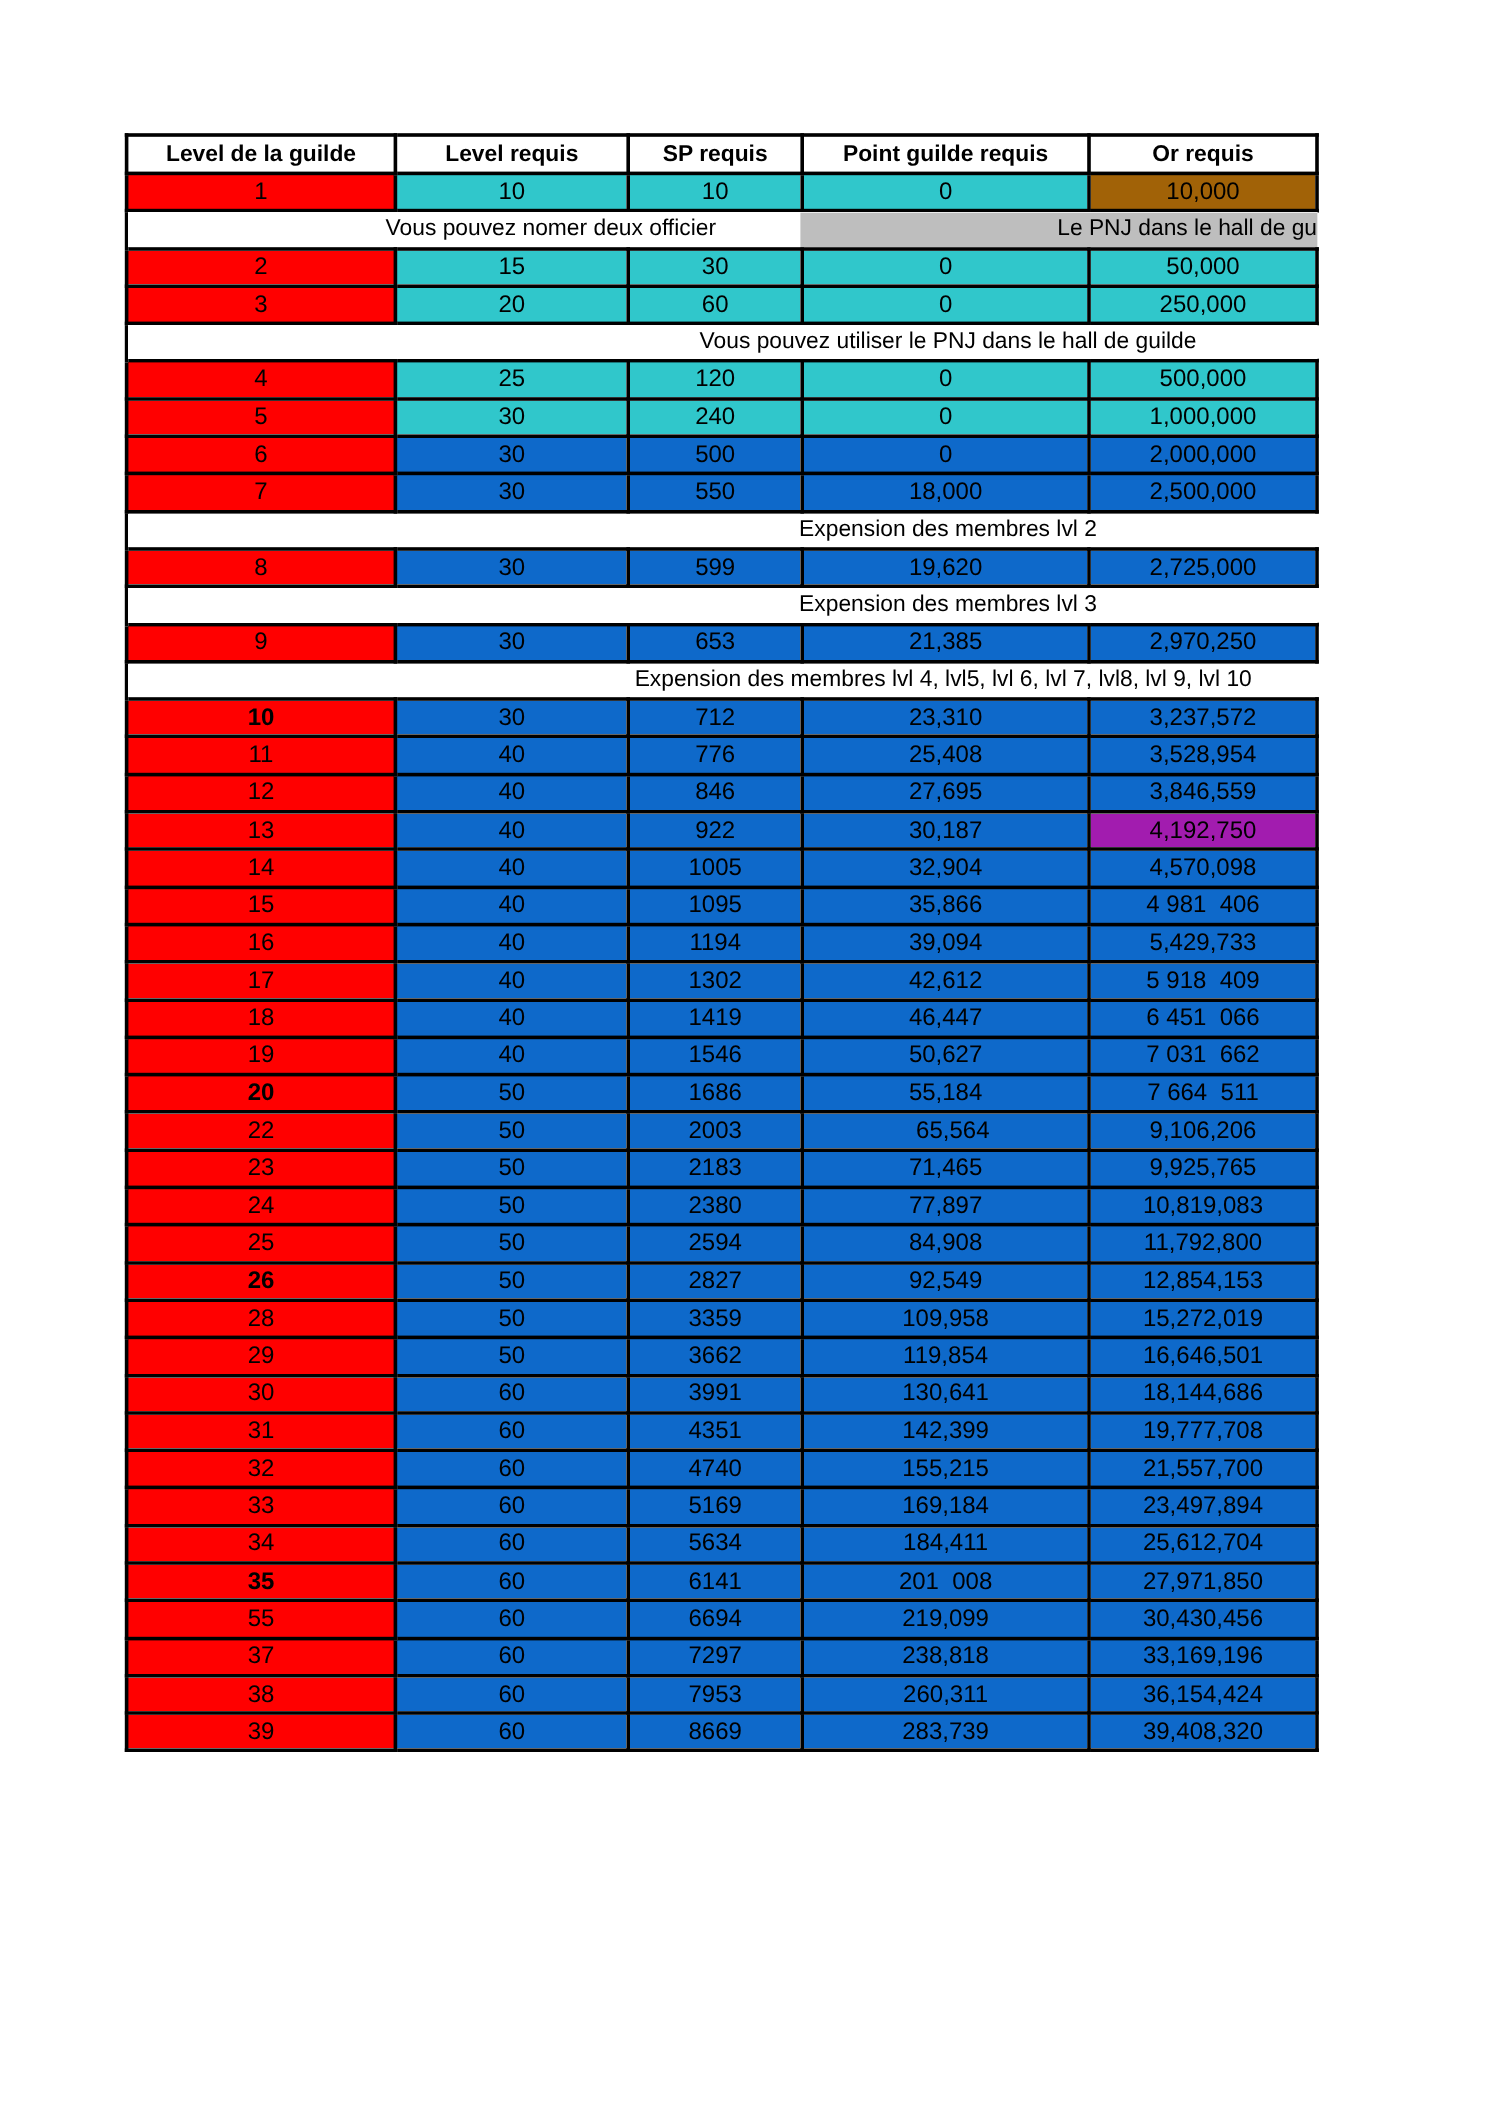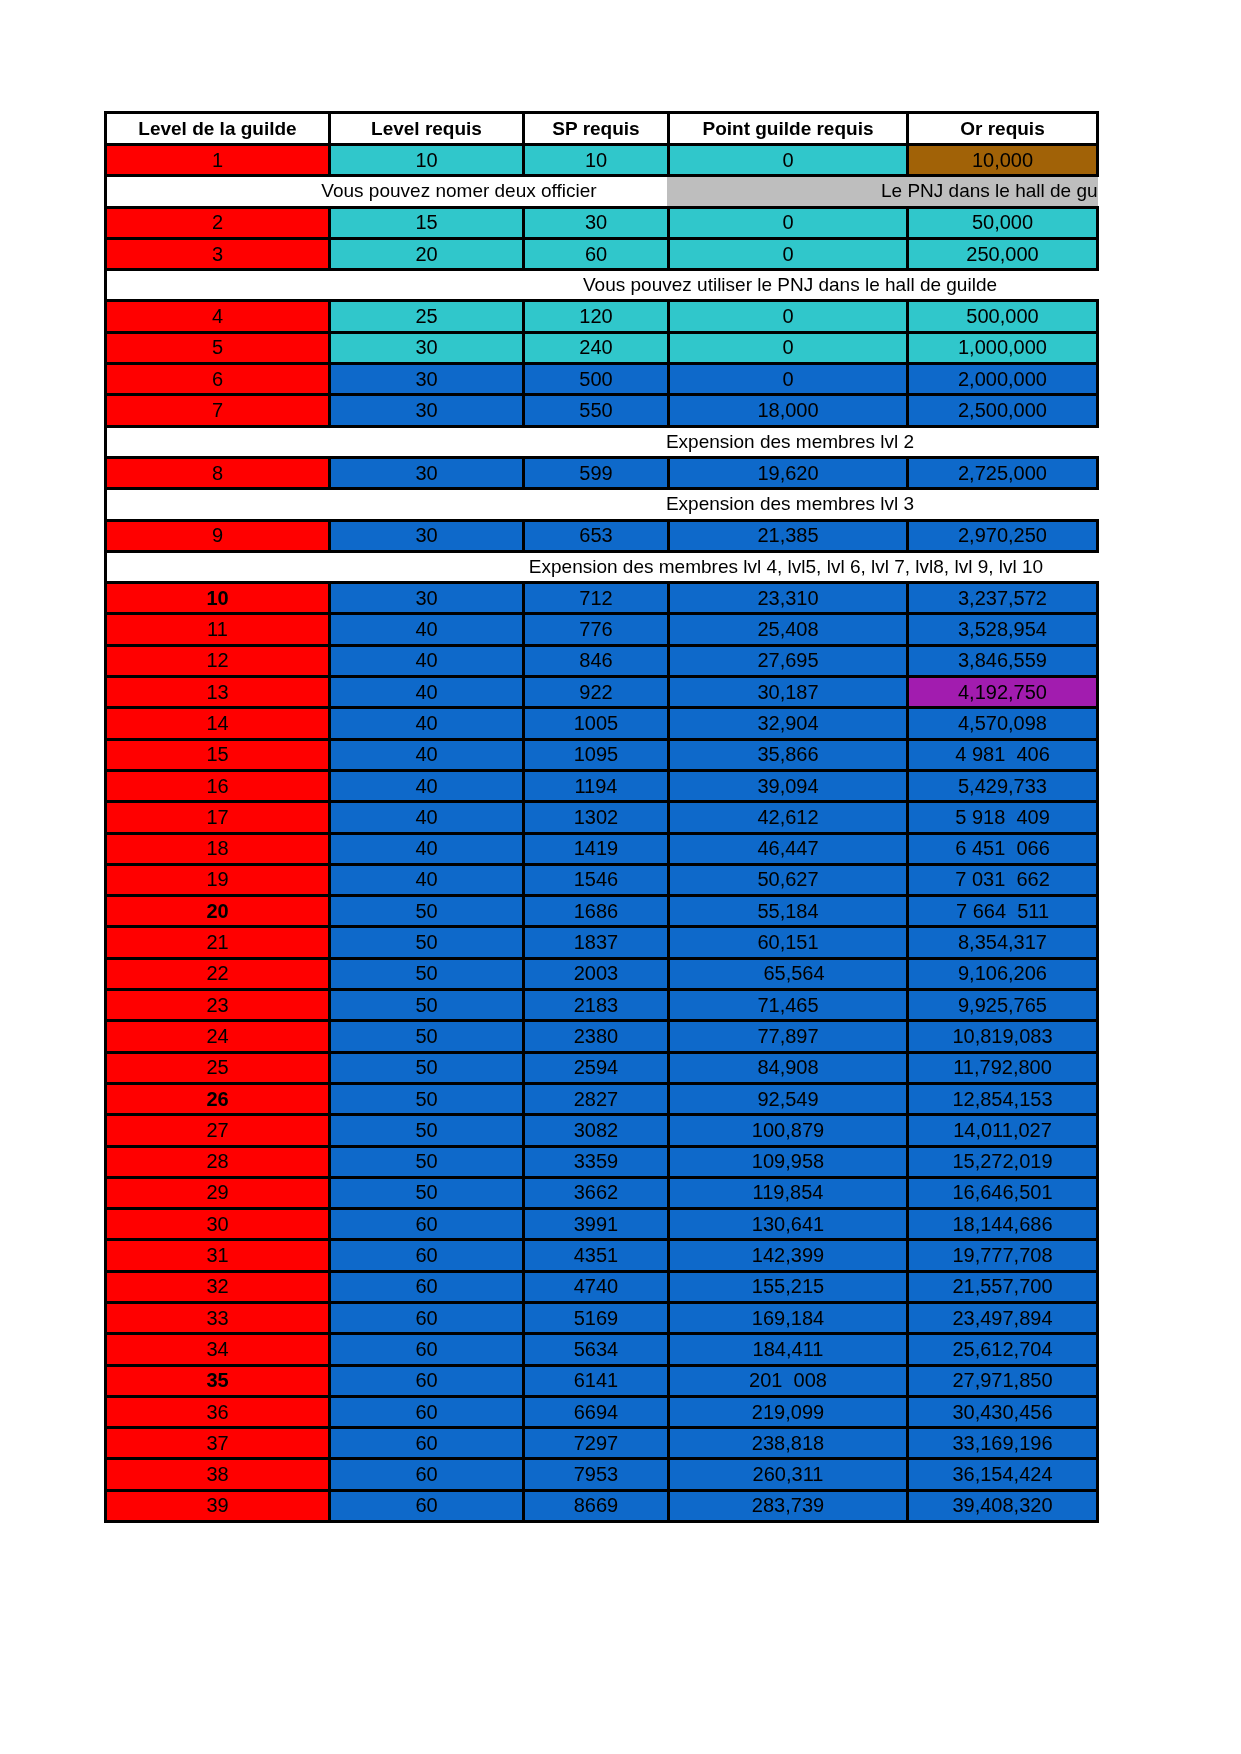--- a/index.html
+++ b/index.html
@@ -243,27 +243,20 @@
           <td style="background: rgb(14, 105, 202);">7 031  662</td>
         </tr>
         <tr class="data-row">
           <td class="bold" style="background: rgb(255, 0, 0);">20</td>
           <td style="background: rgb(14, 105, 202);">50</td>
           <td style="background: rgb(14, 105, 202);">1686</td>
           <td style="background: rgb(14, 105, 202);">55,184</td>
           <td style="background: rgb(14, 105, 202);">7 664  511</td>
         </tr>
         <tr class="data-row">
-          <td style="background: rgb(255, 0, 0);">21</td>
-          <td style="background: rgb(14, 105, 202);">50</td>
-          <td style="background: rgb(14, 105, 202);">1837</td>
-          <td style="background: rgb(14, 105, 202);">60,151</td>
-          <td style="background: rgb(14, 105, 202);">8,354,317</td>
-        </tr>
-        <tr class="data-row">
           <td style="background: rgb(255, 0, 0);">22</td>
           <td style="background: rgb(14, 105, 202);">50</td>
           <td style="background: rgb(14, 105, 202);">2003</td>
           <td style="background: rgb(14, 105, 202); padding-left: 12px;">65,564</td>
           <td style="background: rgb(14, 105, 202);">9,106,206</td>
         </tr>
         <tr class="data-row">
           <td style="background: rgb(255, 0, 0);">23</td>
           <td style="background: rgb(14, 105, 202);">50</td>
           <td style="background: rgb(14, 105, 202);">2183</td>
@@ -285,27 +278,20 @@
           <td style="background: rgb(14, 105, 202);">11,792,800</td>
         </tr>
         <tr class="data-row">
           <td class="bold" style="background: rgb(255, 0, 0);">26</td>
           <td style="background: rgb(14, 105, 202);">50</td>
           <td style="background: rgb(14, 105, 202);">2827</td>
           <td style="background: rgb(14, 105, 202);">92,549</td>
           <td style="background: rgb(14, 105, 202);">12,854,153</td>
         </tr>
         <tr class="data-row">
-          <td style="background: rgb(255, 0, 0);">27</td>
-          <td style="background: rgb(14, 105, 202);">50</td>
-          <td style="background: rgb(14, 105, 202);">3082</td>
-          <td style="background: rgb(14, 105, 202);">100,879</td>
-          <td style="background: rgb(14, 105, 202);">14,011,027</td>
-        </tr>
-        <tr class="data-row">
           <td style="background: rgb(255, 0, 0);">28</td>
           <td style="background: rgb(14, 105, 202);">50</td>
           <td style="background: rgb(14, 105, 202);">3359</td>
           <td style="background: rgb(14, 105, 202);">109,958</td>
           <td style="background: rgb(14, 105, 202);">15,272,019</td>
         </tr>
         <tr class="data-row">
           <td style="background: rgb(255, 0, 0);">29</td>
           <td style="background: rgb(14, 105, 202);">50</td>
           <td style="background: rgb(14, 105, 202);">3662</td>
@@ -348,21 +334,21 @@
           <td style="background: rgb(14, 105, 202);">25,612,704</td>
         </tr>
         <tr class="data-row">
           <td class="bold" style="background: rgb(255, 0, 0);">35</td>
           <td style="background: rgb(14, 105, 202);">60</td>
           <td style="background: rgb(14, 105, 202);">6141</td>
           <td style="background: rgb(14, 105, 202);">201  008</td>
           <td style="background: rgb(14, 105, 202);">27,971,850</td>
         </tr>
         <tr class="data-row">
-          <td style="background: rgb(255, 0, 0);">36</td>
+          <td style="background: rgb(255, 0, 0);">55</td>
           <td style="background: rgb(14, 105, 202);">60</td>
           <td style="background: rgb(14, 105, 202);">6694</td>
           <td style="background: rgb(14, 105, 202);">219,099</td>
           <td style="background: rgb(14, 105, 202);">30,430,456</td>
         </tr>
         <tr class="data-row">
           <td style="background: rgb(255, 0, 0);">37</td>
           <td style="background: rgb(14, 105, 202);">60</td>
           <td style="background: rgb(14, 105, 202);">7297</td>
           <td style="background: rgb(14, 105, 202);">238,818</td>

